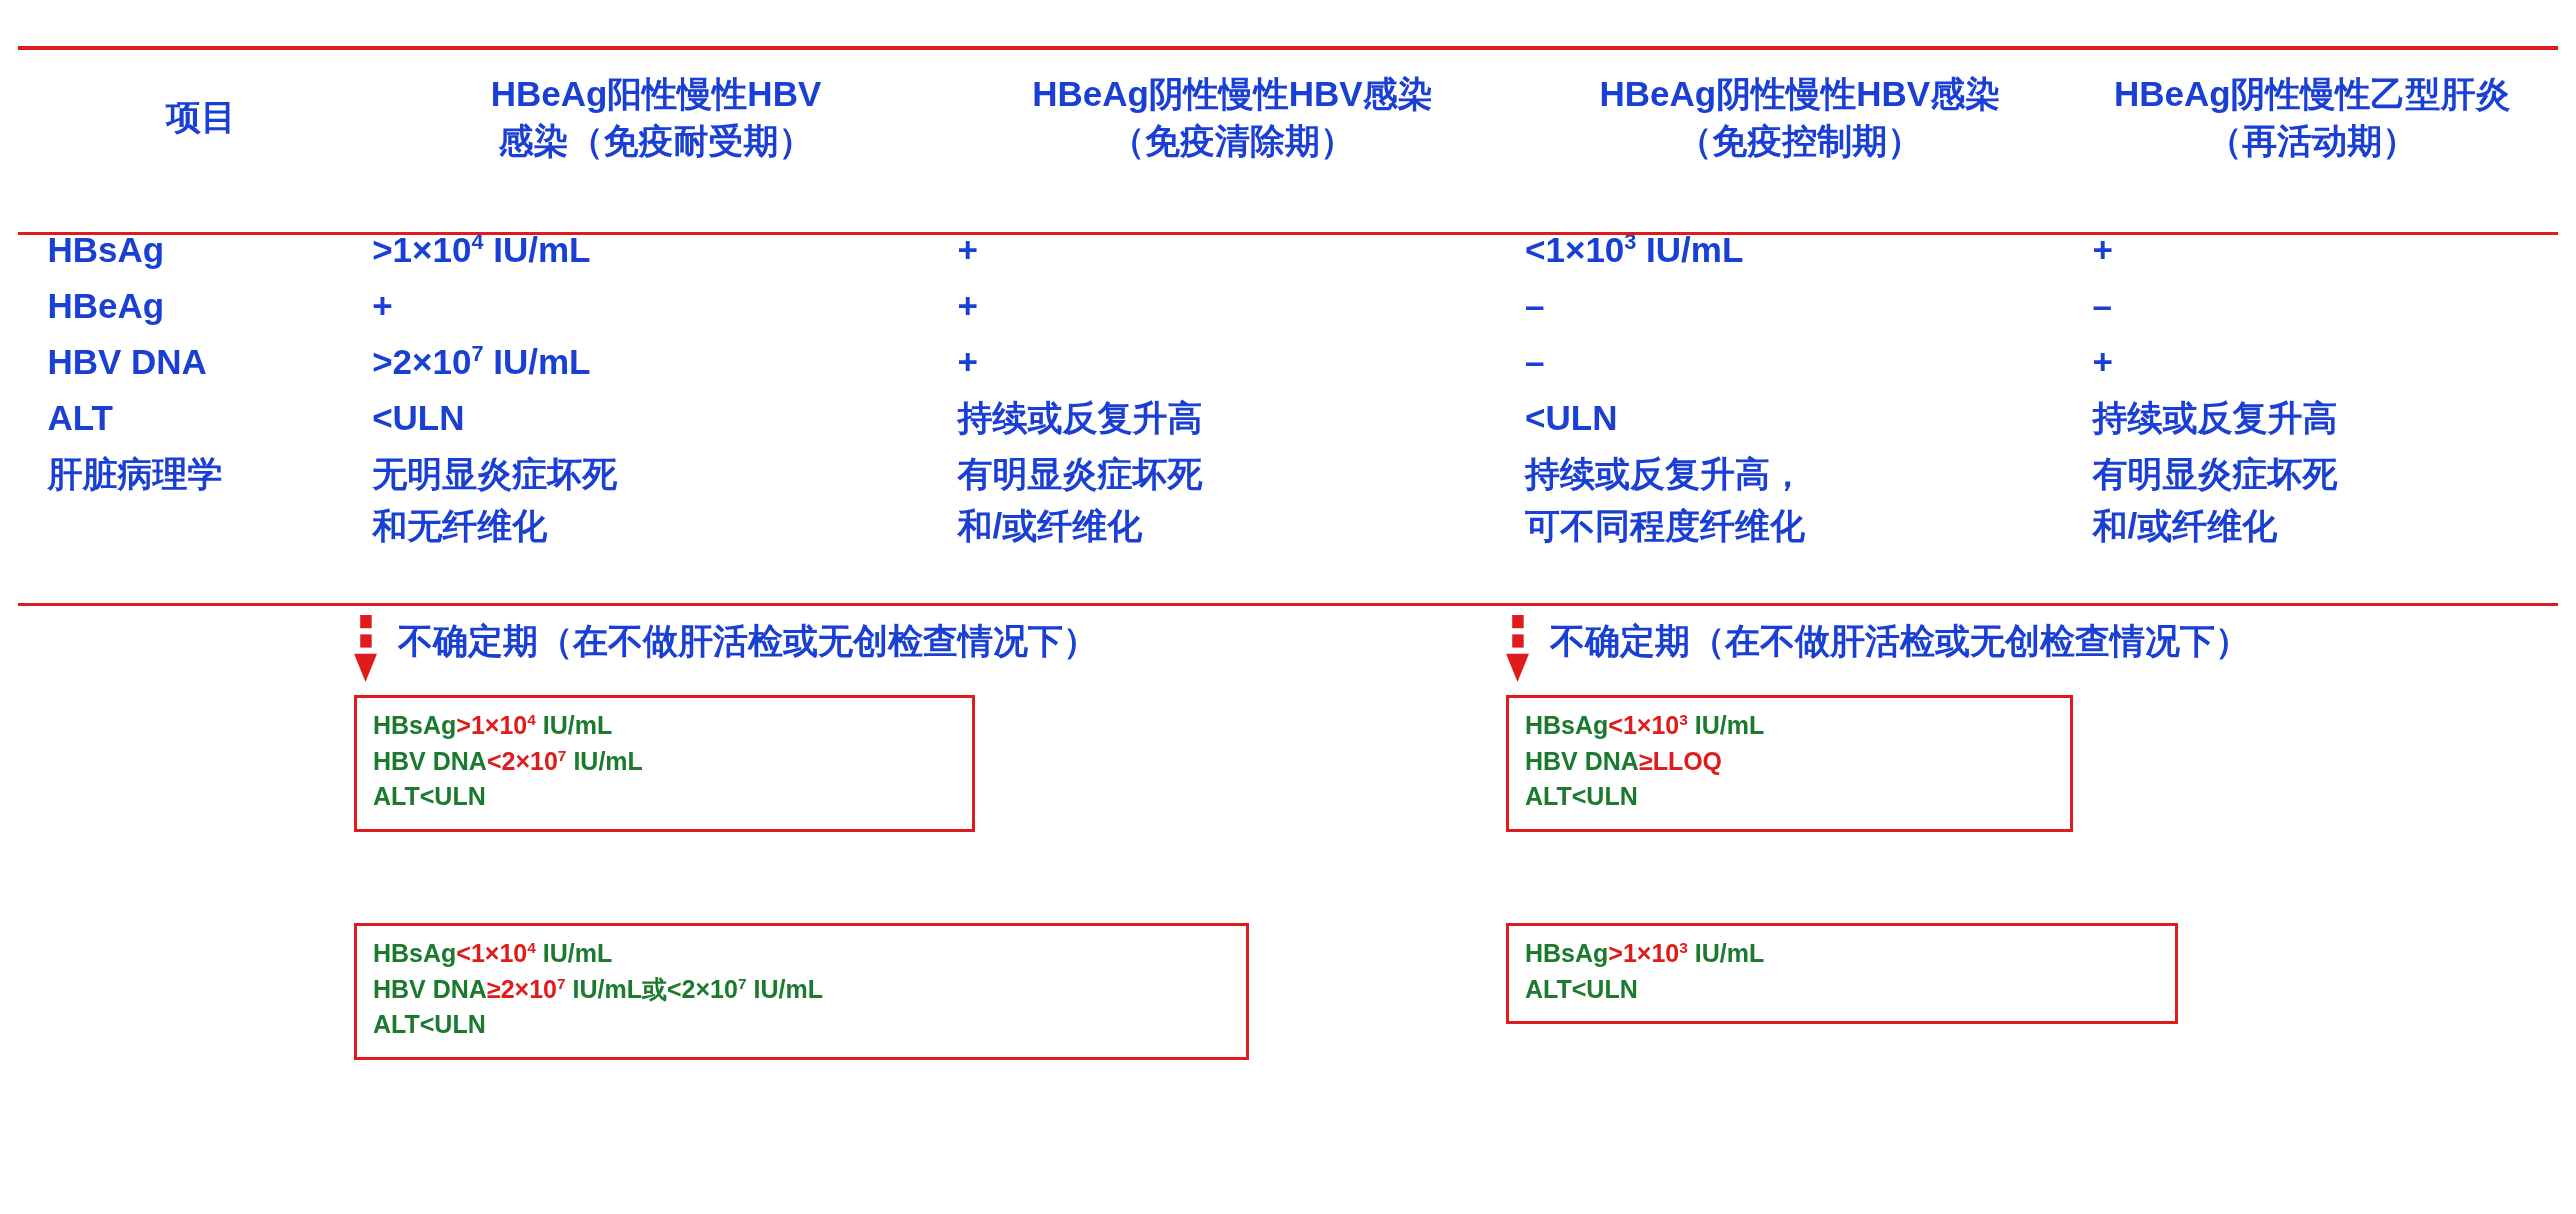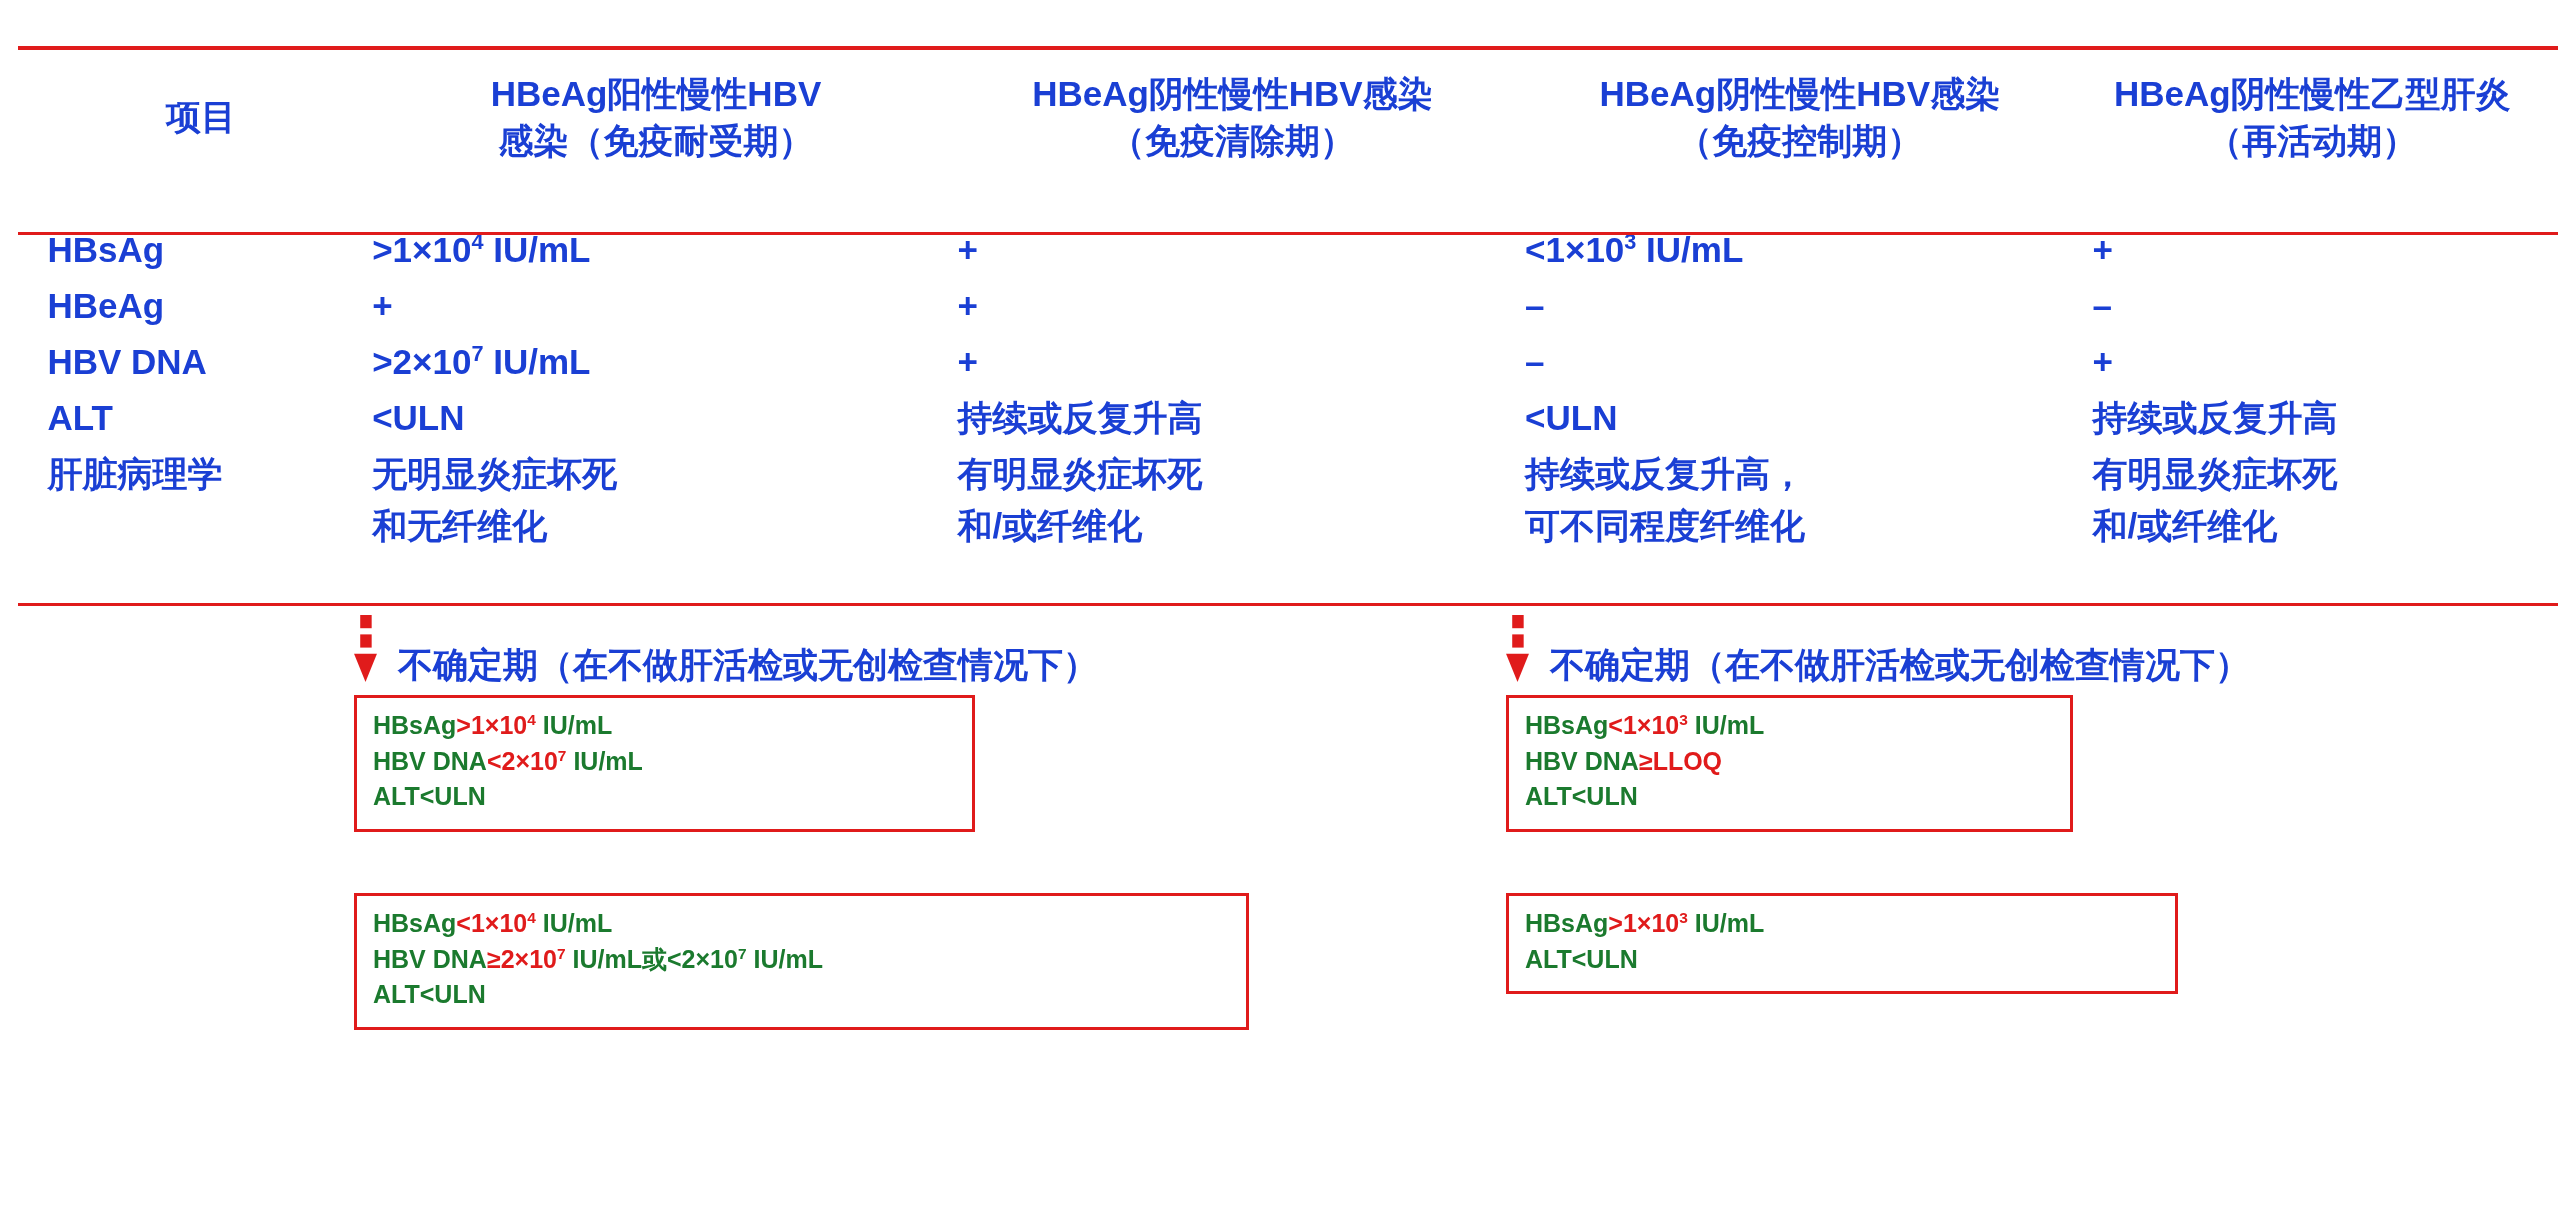--- a/index.html
+++ b/index.html
@@ -98,42 +98,42 @@
   .dashed-arrow {
     position: absolute;
     left: 0;
     top: 0;
     width: 23px;
     height: 74px;
   }
   .arrow-label {
     position: absolute;
     left: 44px;
-    top: 27px;
+    top: 3px;
     font-size: 35px;
     font-weight: 700;
     color: #1a3fd4;
     white-space: nowrap;
   }
 
   .redbox {
     border: 3.5px solid #e01b1b;
     box-sizing: border-box;
     padding: 10.6px 16px 14px 16px;
     font-size: 25px;
     font-weight: 700;
     line-height: 1.42;
     color: #1b7a2e;
     display: inline-block;
     margin-top: 0;
   }
   .redbox .line { white-space: nowrap; }
   .redbox .red { color: #e01b1b; }
   .box-a { margin-top: 3.5px; }
-  .box-b { margin-top: 61px; }
+  .box-b { margin-top: 91px; }
   .w-a-left  { width: 621px; }
   .w-b-left  { width: 895px; }
   .w-a-right { width: 567px; }
   .w-b-right { width: 672px; }
 </style>
 </head>
 <body>
 
 <div class="sheet">
 

